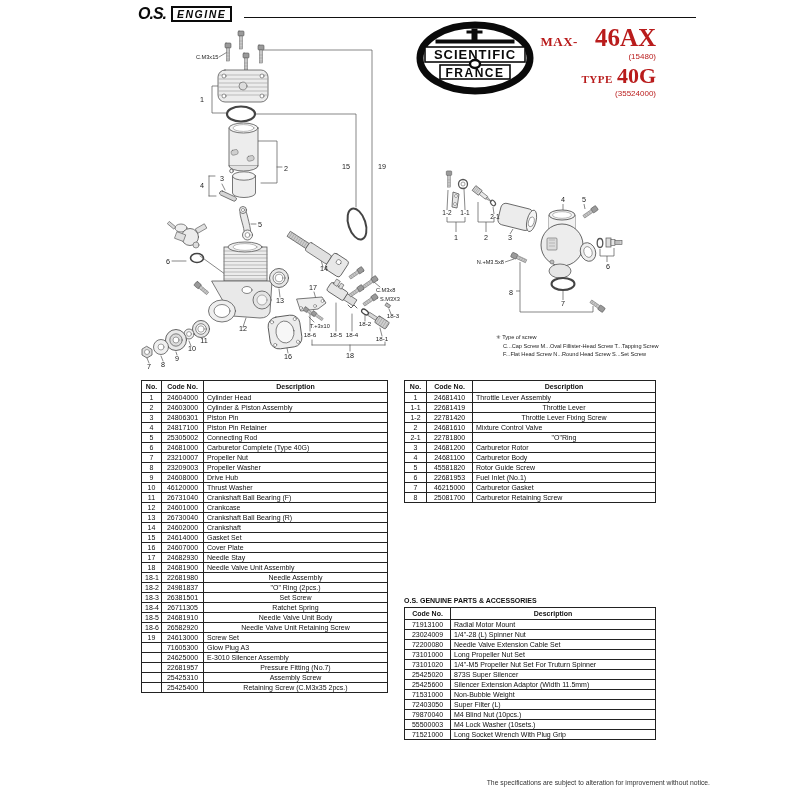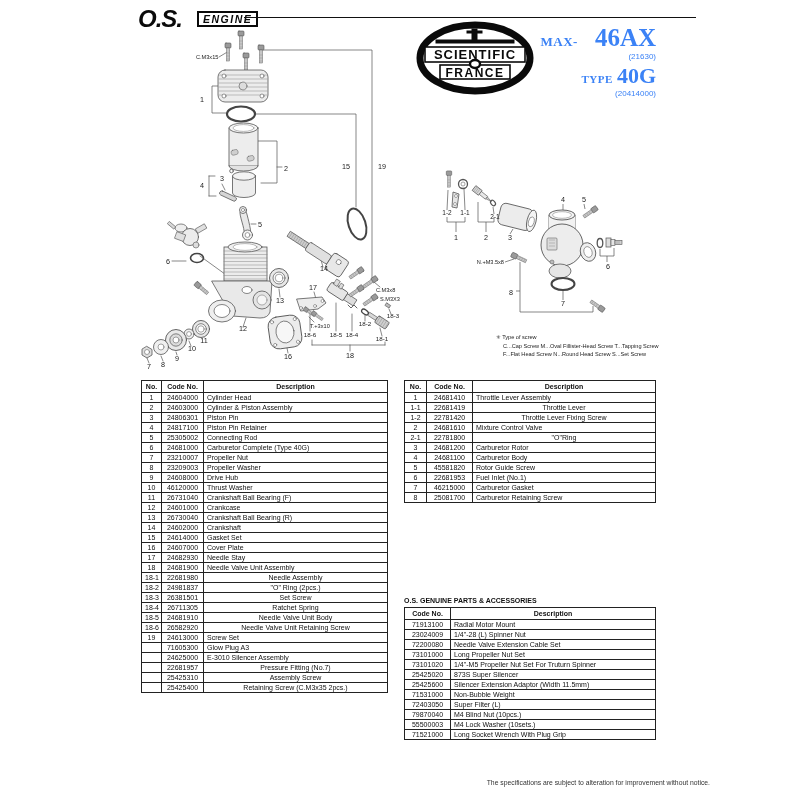--- a/index.html
+++ b/index.html
@@ -1,25 +1,25 @@
 <!DOCTYPE html>
 <html><head>
 <meta charset="utf-8">
 <style>
   html,body{margin:0;padding:0;background:#fff;}
   .page{position:relative;width:800px;height:800px;background:#ffffff;overflow:hidden;
         font-family:"Liberation Sans",sans-serif;color:#111;}
   .abs{position:absolute;}
   
   .os-logo{position:absolute;left:138px;top:5px;display:flex;align-items:center;}
-  .os-text{font-style:italic;font-weight:900;font-size:24px;letter-spacing:-1px;color:#0a0a0a;}
-  .engine-box{border:2px solid #0a0a0a;padding:0 4px;margin-left:15px;font-style:italic;
+  .os-text{font-style:italic;font-weight:900;font-size:16px;letter-spacing:-1px;color:#0a0a0a;}
+  .engine-box{border:2px solid #0a0a0a;padding:0 4px;margin-left:5px;font-style:italic;
               font-weight:800;font-size:10.5px;letter-spacing:1.5px;color:#0a0a0a;}
   .header-rule{position:absolute;left:244px;top:17px;width:452px;border-top:1.7px solid #111;}
-  .model-block{position:absolute;right:144px;top:24px;text-align:right;color:#3b82f6;
+  .model-block{position:absolute;right:144px;top:24px;text-align:right;color:#b91c1c;
                font-family:"Liberation Serif",serif;}
   .model-line{display:flex;justify-content:flex-end;align-items:baseline;}
   .model-prefix{font-weight:700;font-size:13px;letter-spacing:.5px;}
   .model-name{font-weight:700;font-size:25px;letter-spacing:0;margin-left:17px;}
   .model-code{font-size:8px;font-family:"Liberation Sans",sans-serif;margin-top:0;}
   .type-prefix{font-weight:700;font-size:11px;letter-spacing:.5px;}
   .type-name{font-weight:700;font-size:22px;font-family:Liberation Serif, serif;}
   
   svg text{font-family:"Liberation Sans",sans-serif;}
   .diagram{position:absolute;left:0;top:0;}
@@ -61,25 +61,25 @@
     <rect x="28" y="44" width="70" height="14" fill="#fff" stroke="#0a0a0a" stroke-width="1.6"></rect>
     <ellipse cx="63" cy="43" rx="5" ry="4" fill="#fff" stroke="#0a0a0a" stroke-width="2.4"></ellipse>
     <text x="63" y="55.5" text-anchor="middle" font-size="12" font-weight="bold" letter-spacing="1.5" fill="#0a0a0a">FRANCE</text>
   </svg>
 
   <div class="model-block">
     <div class="model-line">
       <span class="model-prefix">MAX-</span>
         <span class="model-name">46AX</span>
     </div>
-    <div class="model-code">(21630)</div>
+    <div class="model-code">(15480)</div>
     <div class="model-line" style="margin-top:2px">
       <span class="type-prefix">TYPE</span>&nbsp;<span class="type-name">40G</span>
     </div>
-    <div class="model-code">(20414000)</div>
+    <div class="model-code">(35524000)</div>
   </div>
 
   <svg class="diagram" width="800" height="378" viewBox="0 0 800 378">
     <defs>
       <g id="screw-v">
         <rect x="-3" y="-9" width="6" height="5" rx="1" fill="#9a9a9a" stroke="#555" stroke-width="0.6"></rect>
         <rect x="-1.5" y="-4" width="3" height="13" fill="#c6c6c6" stroke="#666" stroke-width="0.5"></rect>
         <path d="M-1.5,1 h3 M-1.5,4 h3 M-1.5,7 h3" stroke="#888" stroke-width="0.4"></path>
       </g>
       <g id="screw-s">

